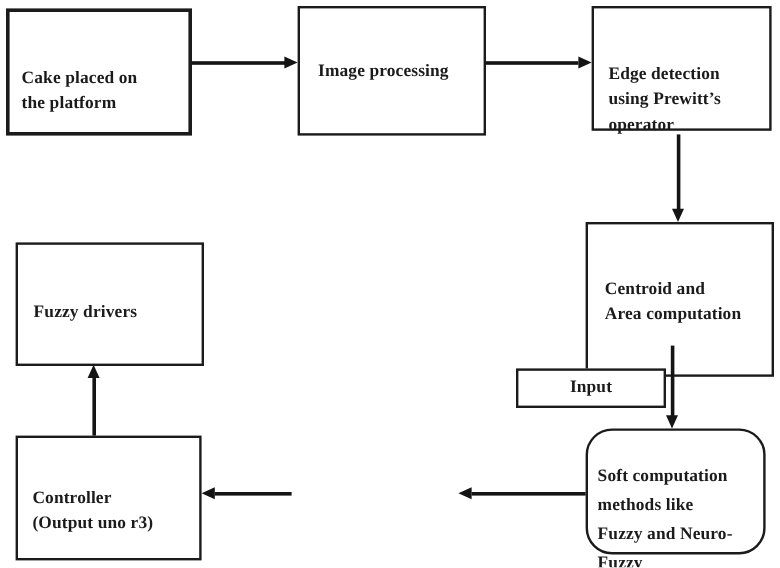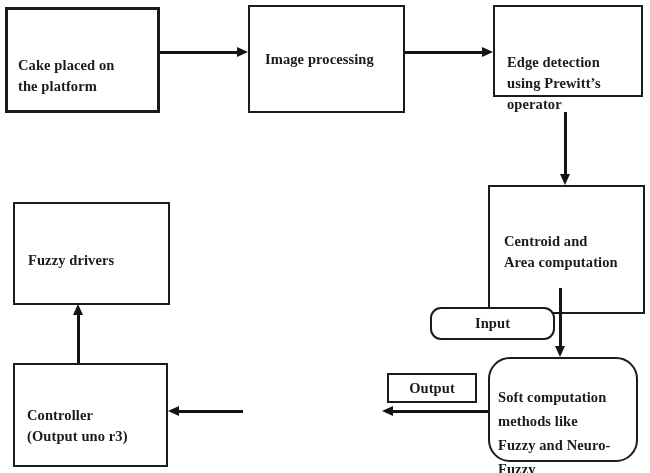--- a/index.html
+++ b/index.html
@@ -77,45 +77,42 @@
 
   <div class="node thick" style="left:5px; top:7px; width:155px; height:106px; padding:24px 6px 0 10px;">
     <span>Cake placed on
 the platform</span>
   </div>
 
   <div class="node vcenter" style="left:248px; top:5px; width:157px; height:108px; padding-left:15px;">
     <span>Image processing</span>
   </div>
 
-  <div class="node" style="left:493px; top:5px; width:150px; height:92px; padding:24px 4px 0 12px;">
+  <div class="node" style="left:493px; top:5px; width:150px; height:104px; padding:24px 4px 0 12px;">
     <span>Edge detection
 using Prewitt’s
 operator</span>
   </div>
 
   <div class="node" style="left:488px; top:185px; width:157px; height:129px; padding:23px 4px 0 14px;">
     <span>Centroid and
 Area computation</span>
   </div>
 
-  <div class="node small" style="left:430px; top:307px; width:125px; height:33px;border-radius:11px;">
+  <div class="node small" style="left:430px; top:307px; width:125px; height:33px;">
     <span>Input</span>
   </div>
 
   <div class="node" style="left:488px; top:357px; width:150px; height:105px; padding:2px 4px 0 8px; line-height:24px;border-radius:22px;">
     <span>Soft computation
 methods like
 Fuzzy and Neuro-
 Fuzzy</span>
   </div>
 
-  <div class="node small" style="left:387px; top:373px; width:90px; height:30px;">
-    <span>Output</span>
-  </div>
 
 
   <div class="node" style="left:13px; top:363px; width:155px; height:104px; padding:19px 4px 0 12px;">
     <span>Controller
 (Output uno r3)</span>
   </div>
 
   <div class="node" style="left:13px; top:202px; width:157px; height:103px; padding:25px 4px 0 13px;">
     <span>Fuzzy drivers</span>
   </div>

